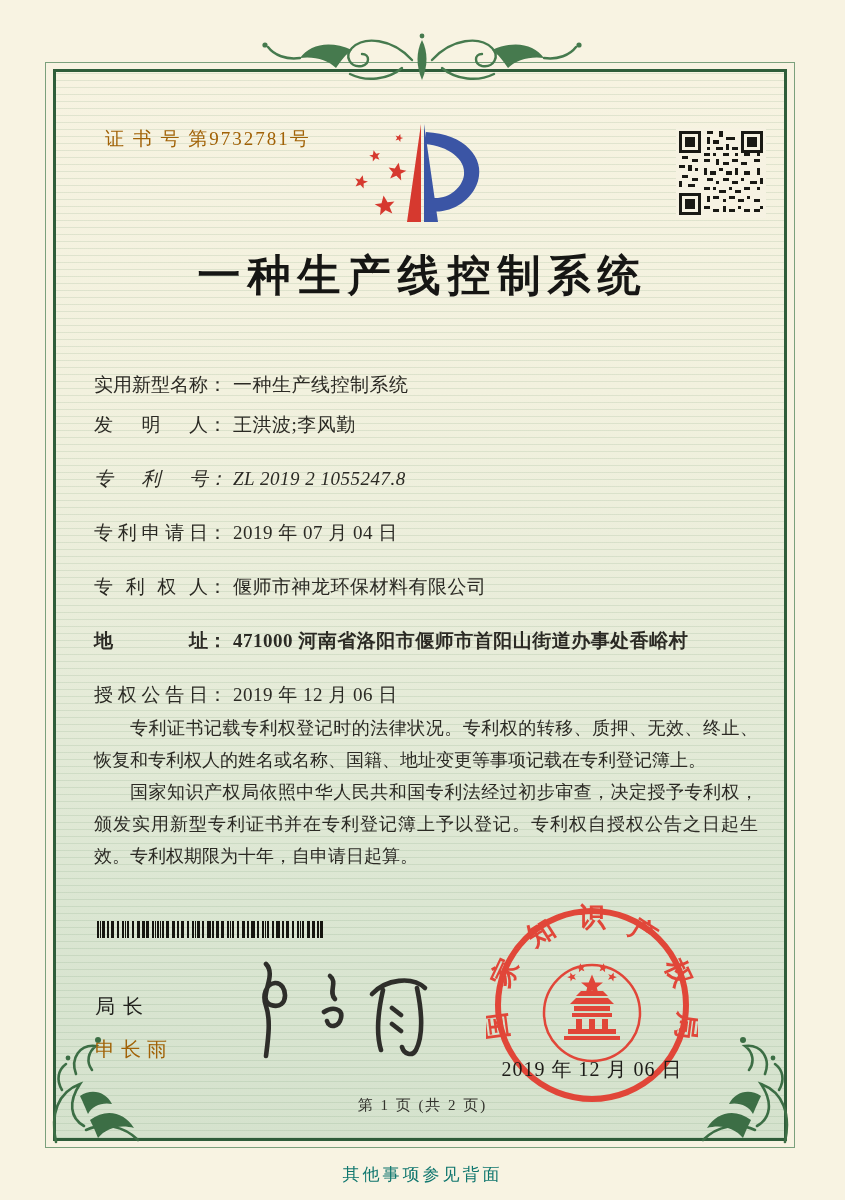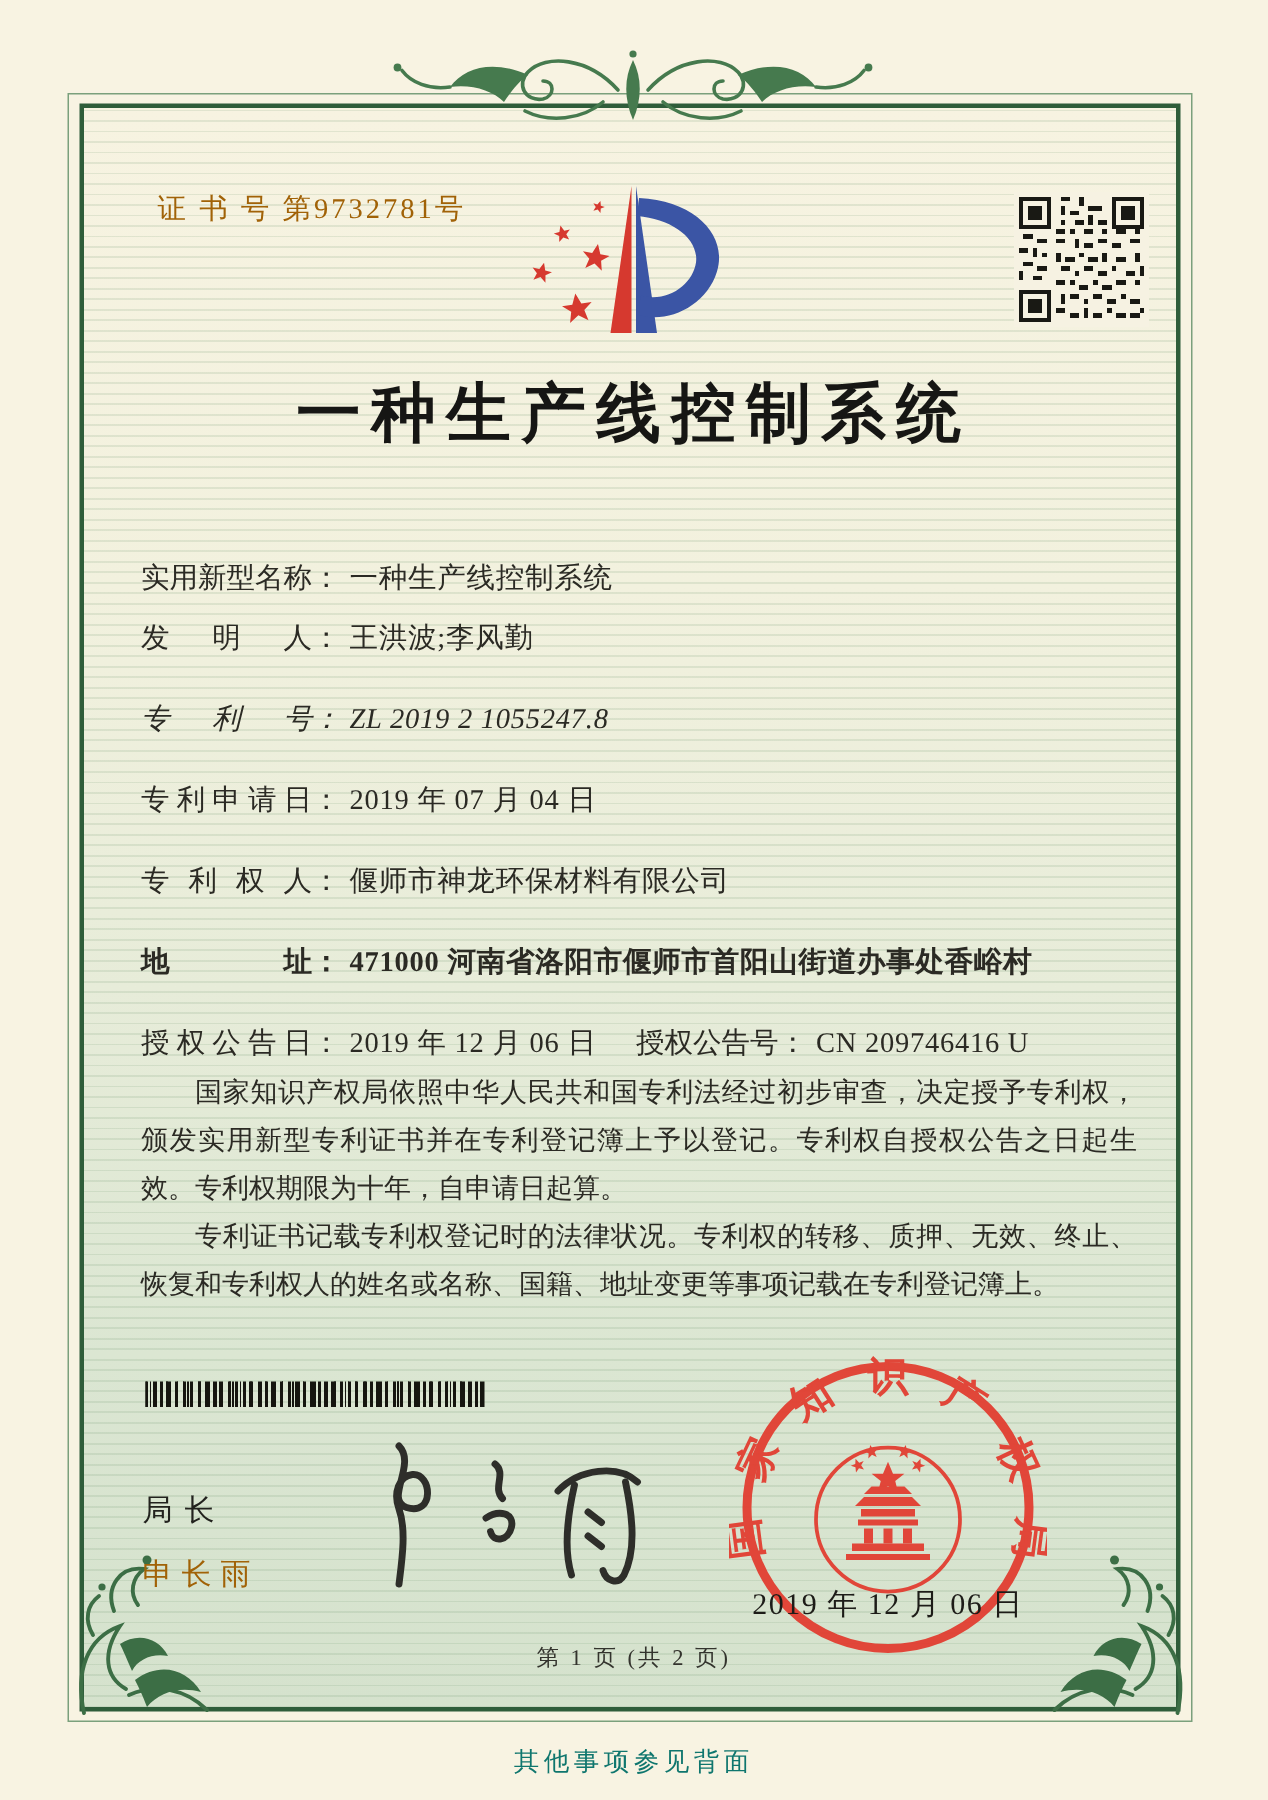--- a/index.html
+++ b/index.html
@@ -182,28 +182,25 @@
   <span class="flabel">专利申请日</span><span class="fcolon">：</span><span class="fvalue">2019 年 07 月 04 日</span>
 </div>
 <div class="field-row row5">
   <span class="flabel">专利权人</span><span class="fcolon">：</span><span class="fvalue">偃师市神龙环保材料有限公司</span>
 </div>
 <div class="field-row row6">
   <span class="flabel">地址</span><span class="fcolon">：</span><span class="fvalue">471000 河南省洛阳市偃师市首阳山街道办事处香峪村</span>
 </div>
 <div class="field-row row7">
   <span class="flabel">授权公告日</span><span class="fcolon">：</span><span class="fvalue">2019 年 12 月 06 日</span>
-  <span class="grant-pair">
-    <span>授权公告号</span><span class="fcolon">：</span><span class="fvalue">CN 209746416 U</span>
-  </span>
 </div>
 
 <div class="legal">
+  <p>专利证书记载专利权登记时的法律状况。专利权的转移、质押、无效、终止、恢复和专利权人的姓名或名称、国籍、地址变更等事项记载在专利登记簿上。</p>
   <p>国家知识产权局依照中华人民共和国专利法经过初步审查，决定授予专利权，颁发实用新型专利证书并在专利登记簿上予以登记。专利权自授权公告之日起生效。专利权期限为十年，自申请日起算。</p>
-  <p>专利证书记载专利权登记时的法律状况。专利权的转移、质押、无效、终止、恢复和专利权人的姓名或名称、国籍、地址变更等事项记载在专利登记簿上。</p>
 </div>
 
 <div class="barcode"></div>
 
 <div class="director-label">局长</div>
 <div class="director-name">申长雨</div>
 
 <svg class="signature" viewBox="0 0 214 122">
   <g stroke="#2e2e2a" stroke-width="4.6" fill="none" stroke-linecap="round" stroke-linejoin="round">
     <path d="M40,16 C52,28 30,52 45,57 C64,63 62,34 49,35 C40,36 36,47 40,58 C45,72 42,92 40,108"></path>

